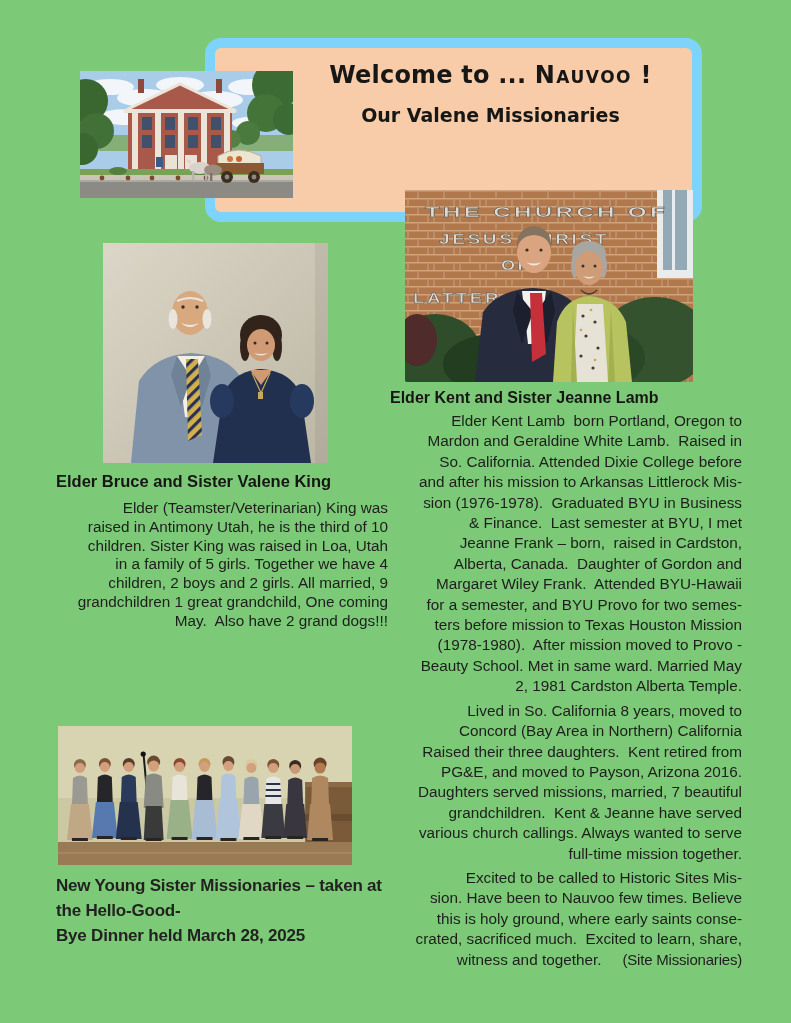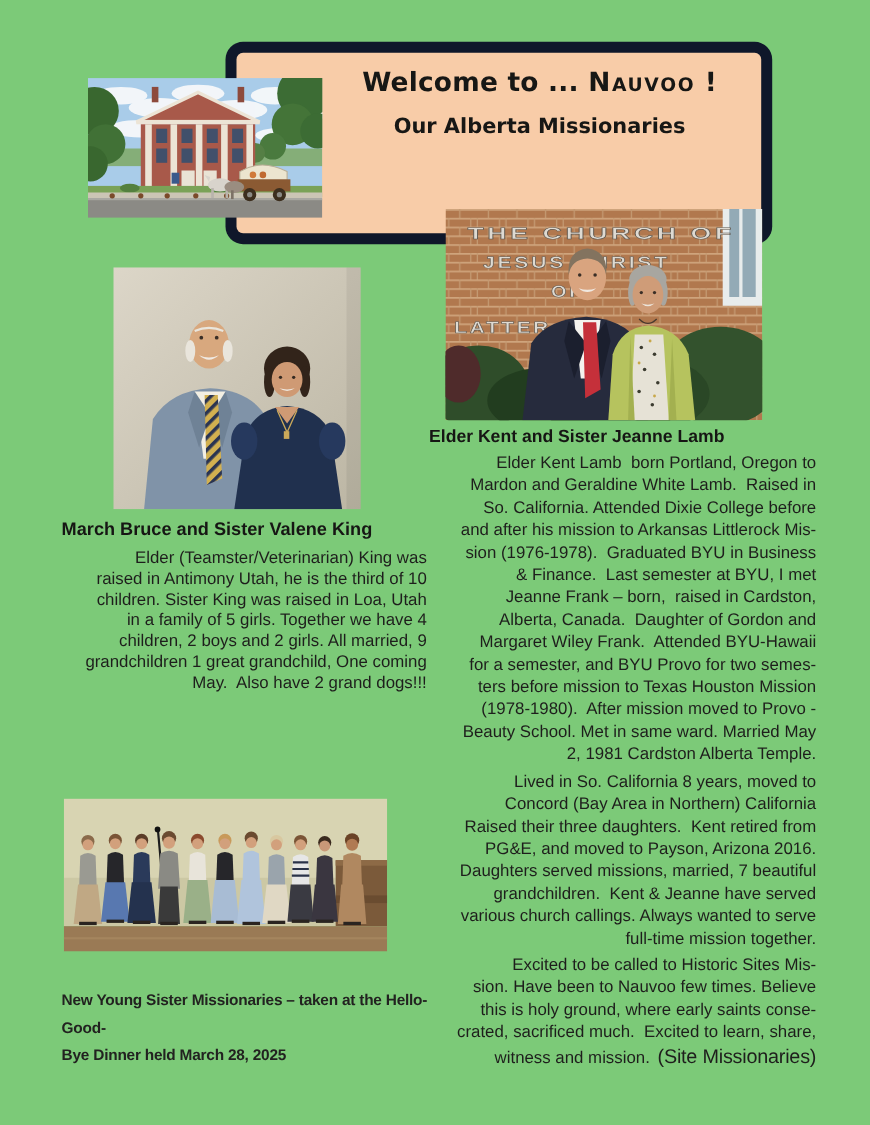--- a/index.html
+++ b/index.html
@@ -4,21 +4,21 @@
 <style>
   html,body{margin:0;padding:0;background:#ffffff;}
   .page{
     position:relative;width:791px;height:1023px;overflow:hidden;
     background:#7cca78;
     font-family:"Liberation Sans",sans-serif;color:#1e1e1c;
   }
   
   .header-box{
     position:absolute;left:205px;top:38px;width:497px;height:184px;
-    background:#0f172a;border-radius:16px;padding:10px;box-sizing:border-box;z-index:1;
+    background:#7dd3fc;border-radius:16px;padding:10px;box-sizing:border-box;z-index:1;
   }
   .header-inner{
     width:100%;height:100%;background:#f8cca8;border-radius:6px;
     box-sizing:border-box;text-align:center;padding:13px 8px 0 82px;
   }
   .title{
     margin:0;font-family:"DejaVu Sans",sans-serif;font-weight:bold;
     font-size:24px;color:#171715;letter-spacing:.2px;white-space:pre;
   }
   .title .sc{font-variant:small-caps;letter-spacing:1.5px;}
@@ -38,36 +38,36 @@
     fill:#dedad2;stroke:#5a544c;stroke-width:.5px;letter-spacing:2px;
   }
   
   .col p{margin:0;font-size:15.3px;white-space:pre-wrap;text-align:right;}
   .left-col{position:absolute;left:56px;top:472px;width:332px;z-index:2;}
   .left-col h3{margin:0 0 8px;font-size:16.5px;line-height:19px;color:#161614;}
   .left-col p{line-height:18.8px;margin-bottom:1px;}
   .right-col{position:absolute;left:390px;top:388px;width:352px;z-index:2;}
   .right-col h3{margin:0 0 3px;font-size:16px;line-height:20px;width:334px;text-align:left;color:#161614;}
   .right-col p{line-height:20.4px;text-indent:37px;margin-bottom:4px;}
-  .site-note{font-size:18px;letter-spacing:-.2px;margin-left:7px;}
+  .site-note{font-size:15px;letter-spacing:-.2px;margin-left:21px;}
   .caption{
     position:absolute;left:56px;top:873px;width:345px;z-index:2;
-    font-size:14px;font-weight:bold;line-height:25px;letter-spacing:-.2px;
-    color:#222220;white-space:pre-wrap;margin-top:24px;
+    font-size:17px;font-weight:bold;line-height:25px;letter-spacing:-.2px;
+    color:#222220;white-space:pre-wrap;
   }
 </style>
 </head>
 <body>
 
 <div class="page">
 
   <div class="header-box">
     <div class="header-inner">
       <h1 class="title"><span>Welcome to ... </span><span class="sc">Nauvoo</span><span> !</span></h1>
-      <h2 class="subtitle">Our Alberta Missionaries</h2>
+      <h2 class="subtitle">Our Valene Missionaries</h2>
     </div>
   </div>
 
   <div class="photo" id="photo-building">
     <svg viewBox="0 0 213 127" preserveAspectRatio="none">
       <rect width="213" height="112" fill="#a9cce9"></rect>
       <g fill="#f6f8fa" opacity="0.95">
         <ellipse cx="30" cy="16" rx="24" ry="8"></ellipse>
           <ellipse cx="65" cy="27" rx="28" ry="9"></ellipse>
         <ellipse cx="100" cy="14" rx="24" ry="8"></ellipse>
@@ -251,21 +251,21 @@
         <ellipse cx="199" cy="158" rx="12" ry="17" fill="#26395e"></ellipse>
         <polygon points="147,127 169,127 158,142" fill="#cf9a74"></polygon>
         <path d="M149 130 L158 150 L167 130" stroke="#caa85a" stroke-width="1.2" fill="none"></path>
         <rect x="155" y="149" width="5" height="7" fill="#caa85a"></rect>
       </g>
       <rect x="212" width="13" height="220" fill="#000000" opacity=".06"></rect>
     </svg>
   </div>
 
   <div class="col left-col">
-    <h3>March Bruce and Sister Valene King</h3>
+    <h3>Elder Bruce and Sister Valene King</h3>
     <p>Elder (Teamster/Veterinarian) King was<br>raised in Antimony Utah, he is the third of 10<br>children. Sister King was raised in Loa, Utah<br>in a family of 5 girls. Together we have 4<br>children, 2 boys and 2 girls. All married, 9<br>grandchildren 1 great grandchild, One coming<br>May.  Also have 2 grand dogs!!!</p>
   </div>
 
   <div class="photo" id="photo-sisters">
     <svg viewBox="0 0 295 139" preserveAspectRatio="none">
       <rect width="295" height="116" fill="#d8d4b2"></rect>
       <rect y="72" width="295" height="44" fill="#ccc8a4"></rect>
       <rect x="248" y="56" width="47" height="60" fill="#7b5a3a"></rect>
       <rect x="248" y="56" width="47" height="5" fill="#8d6a46"></rect>
       <rect x="248" y="88" width="47" height="7" fill="#6a4c30"></rect>
@@ -335,16 +335,16 @@
       </g>
     </svg>
   </div>
 
   <div class="caption">New Young Sister Missionaries – taken at the Hello-Good-<br>Bye Dinner held March 28, 2025</div>
 
   <div class="col right-col">
     <h3>Elder Kent and Sister Jeanne Lamb</h3>
     <p>Elder Kent Lamb  born Portland, Oregon to<br>Mardon and Geraldine White Lamb.  Raised in<br>So. California. Attended Dixie College before<br>and after his mission to Arkansas Littlerock Mis-<br>sion (1976-1978).  Graduated BYU in Business<br>&amp; Finance.  Last semester at BYU, I met<br>Jeanne Frank – born,  raised in Cardston,<br>Alberta, Canada.  Daughter of Gordon and<br>Margaret Wiley Frank.  Attended BYU-Hawaii<br>for a semester, and BYU Provo for two semes-<br>ters before mission to Texas Houston Mission<br>(1978-1980).  After mission moved to Provo -<br>Beauty School. Met in same ward. Married May<br>2, 1981 Cardston Alberta Temple.</p>
     <p>Lived in So. California 8 years, moved to<br>Concord (Bay Area in Northern) California<br>Raised their three daughters.  Kent retired from<br>PG&amp;E, and moved to Payson, Arizona 2016.<br>Daughters served missions, married, 7 beautiful<br>grandchildren.  Kent &amp; Jeanne have served<br>various church callings. Always wanted to serve<br>full-time mission together.</p>
-    <p><span>Excited to be called to Historic Sites Mis-<br>sion. Have been to Nauvoo few times. Believe<br>this is holy ground, where early saints conse-<br>crated, sacrificed much.  Excited to learn, share,</span><br><span>witness and mission.</span><span class="site-note">(Site Missionaries)</span></p>
+    <p><span>Excited to be called to Historic Sites Mis-<br>sion. Have been to Nauvoo few times. Believe<br>this is holy ground, where early saints conse-<br>crated, sacrificed much.  Excited to learn, share,</span><br><span>witness and together.</span><span class="site-note">(Site Missionaries)</span></p>
   </div>
 
 </div>
 
 </body></html>

